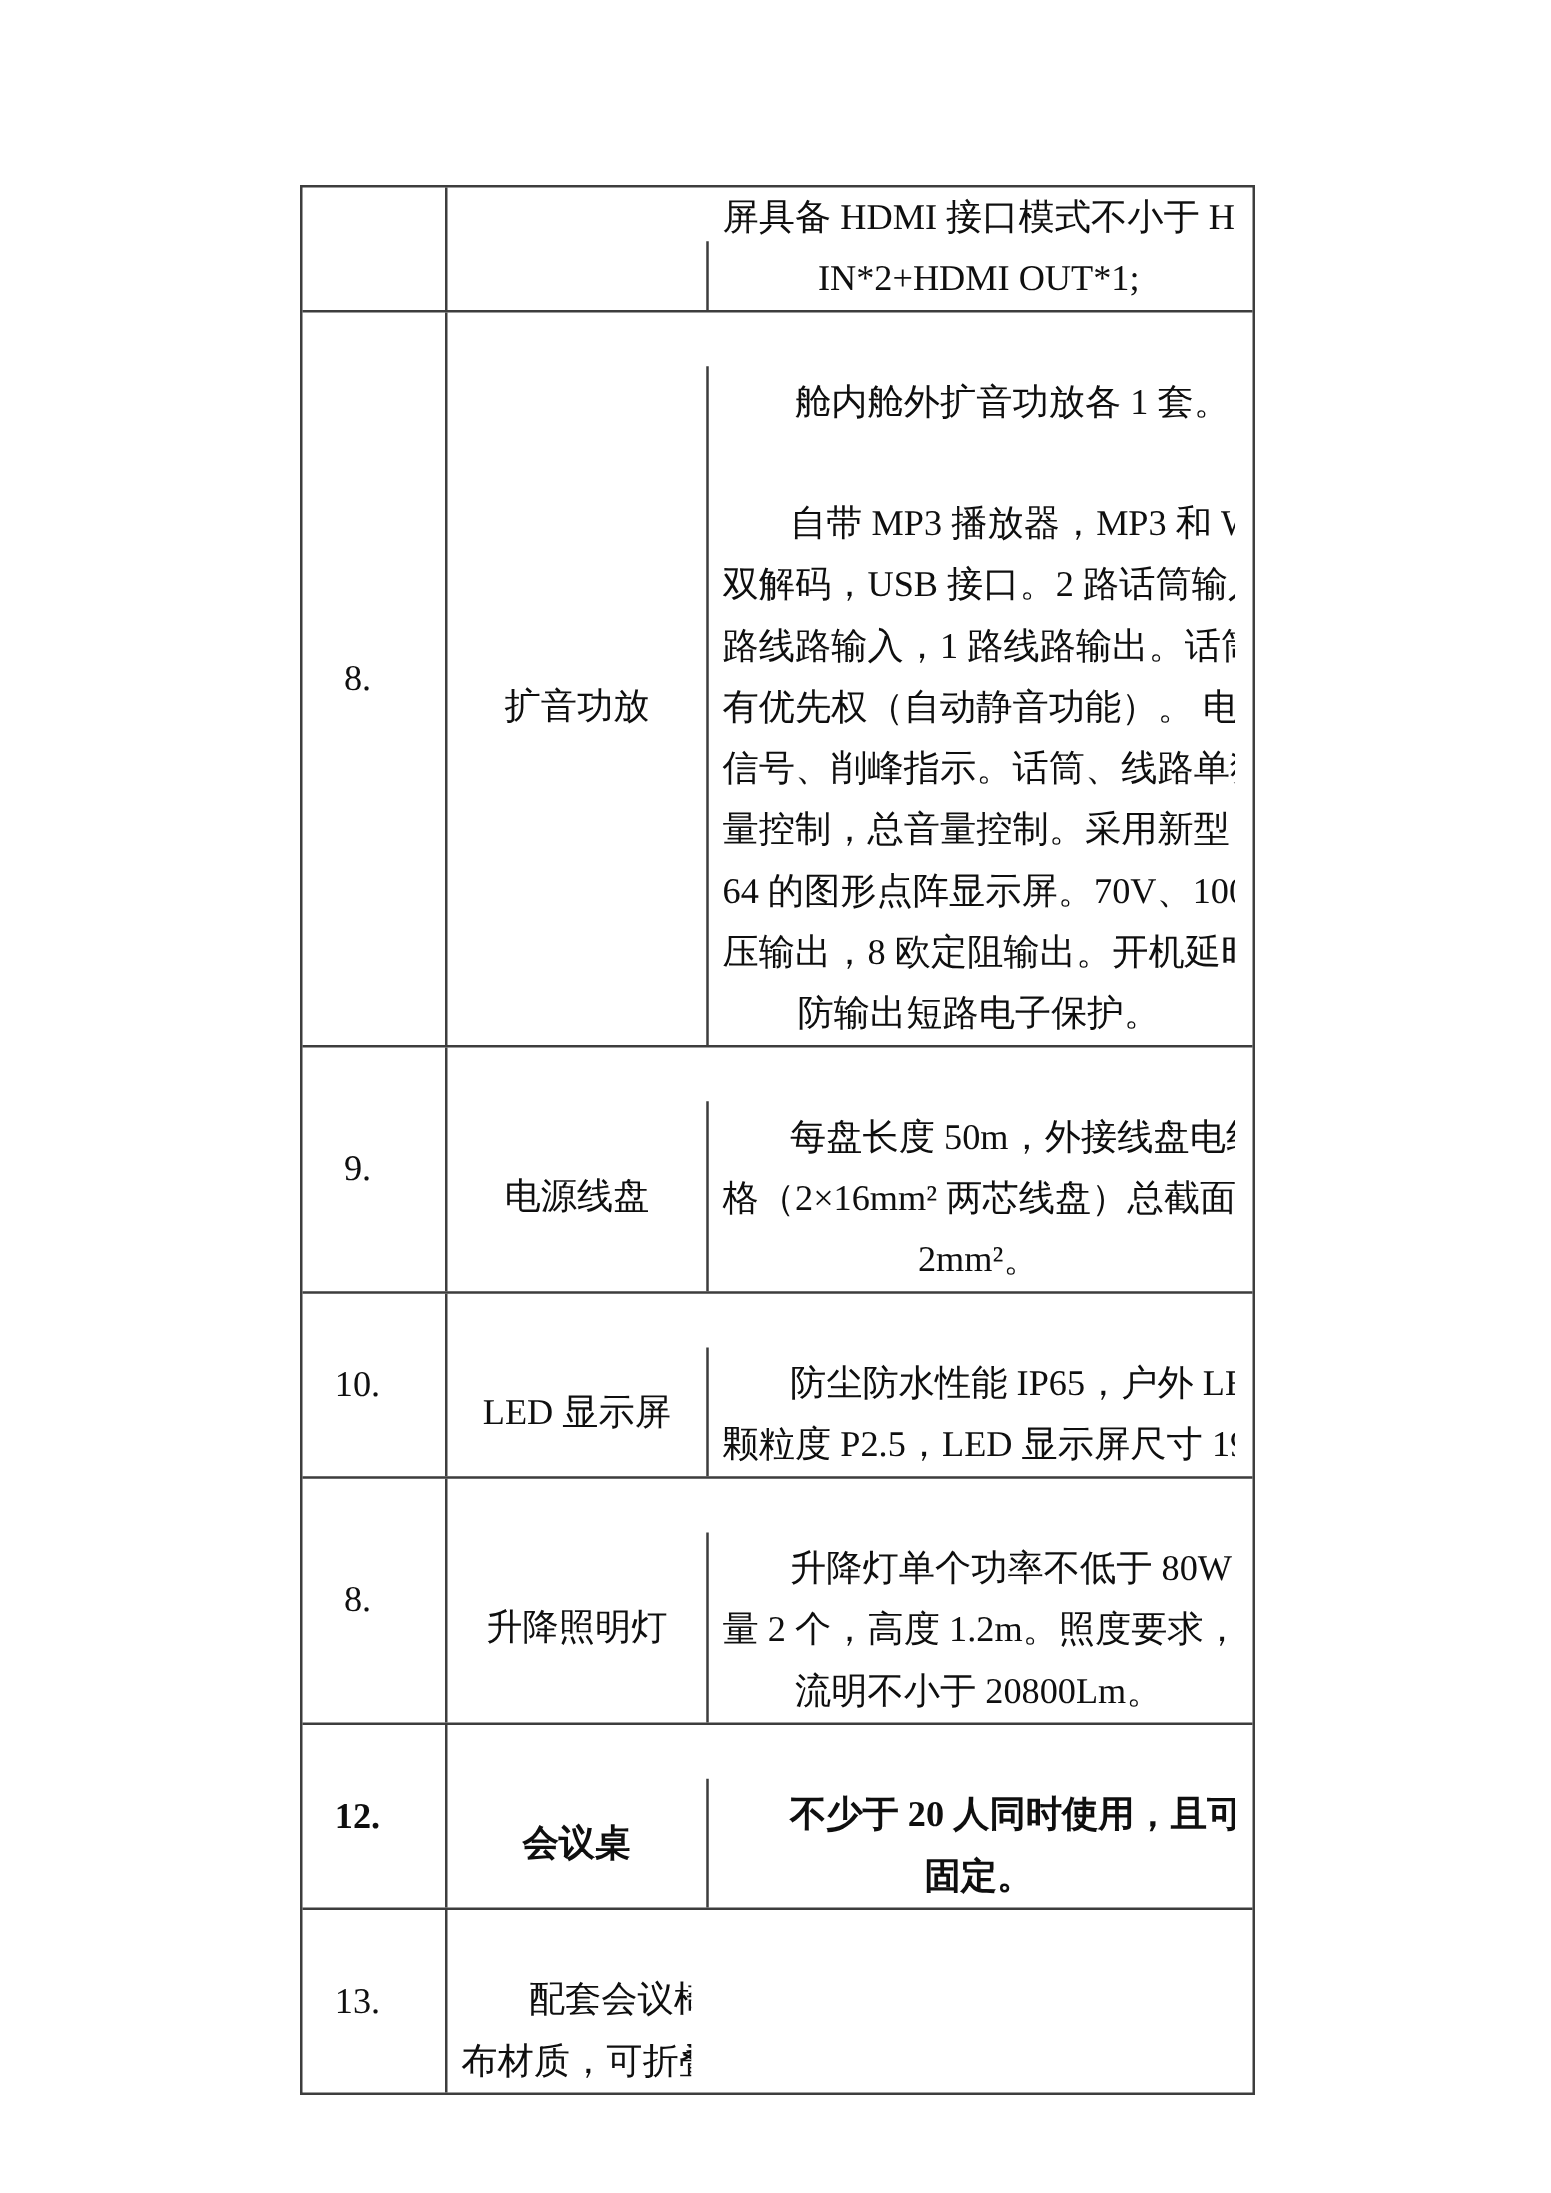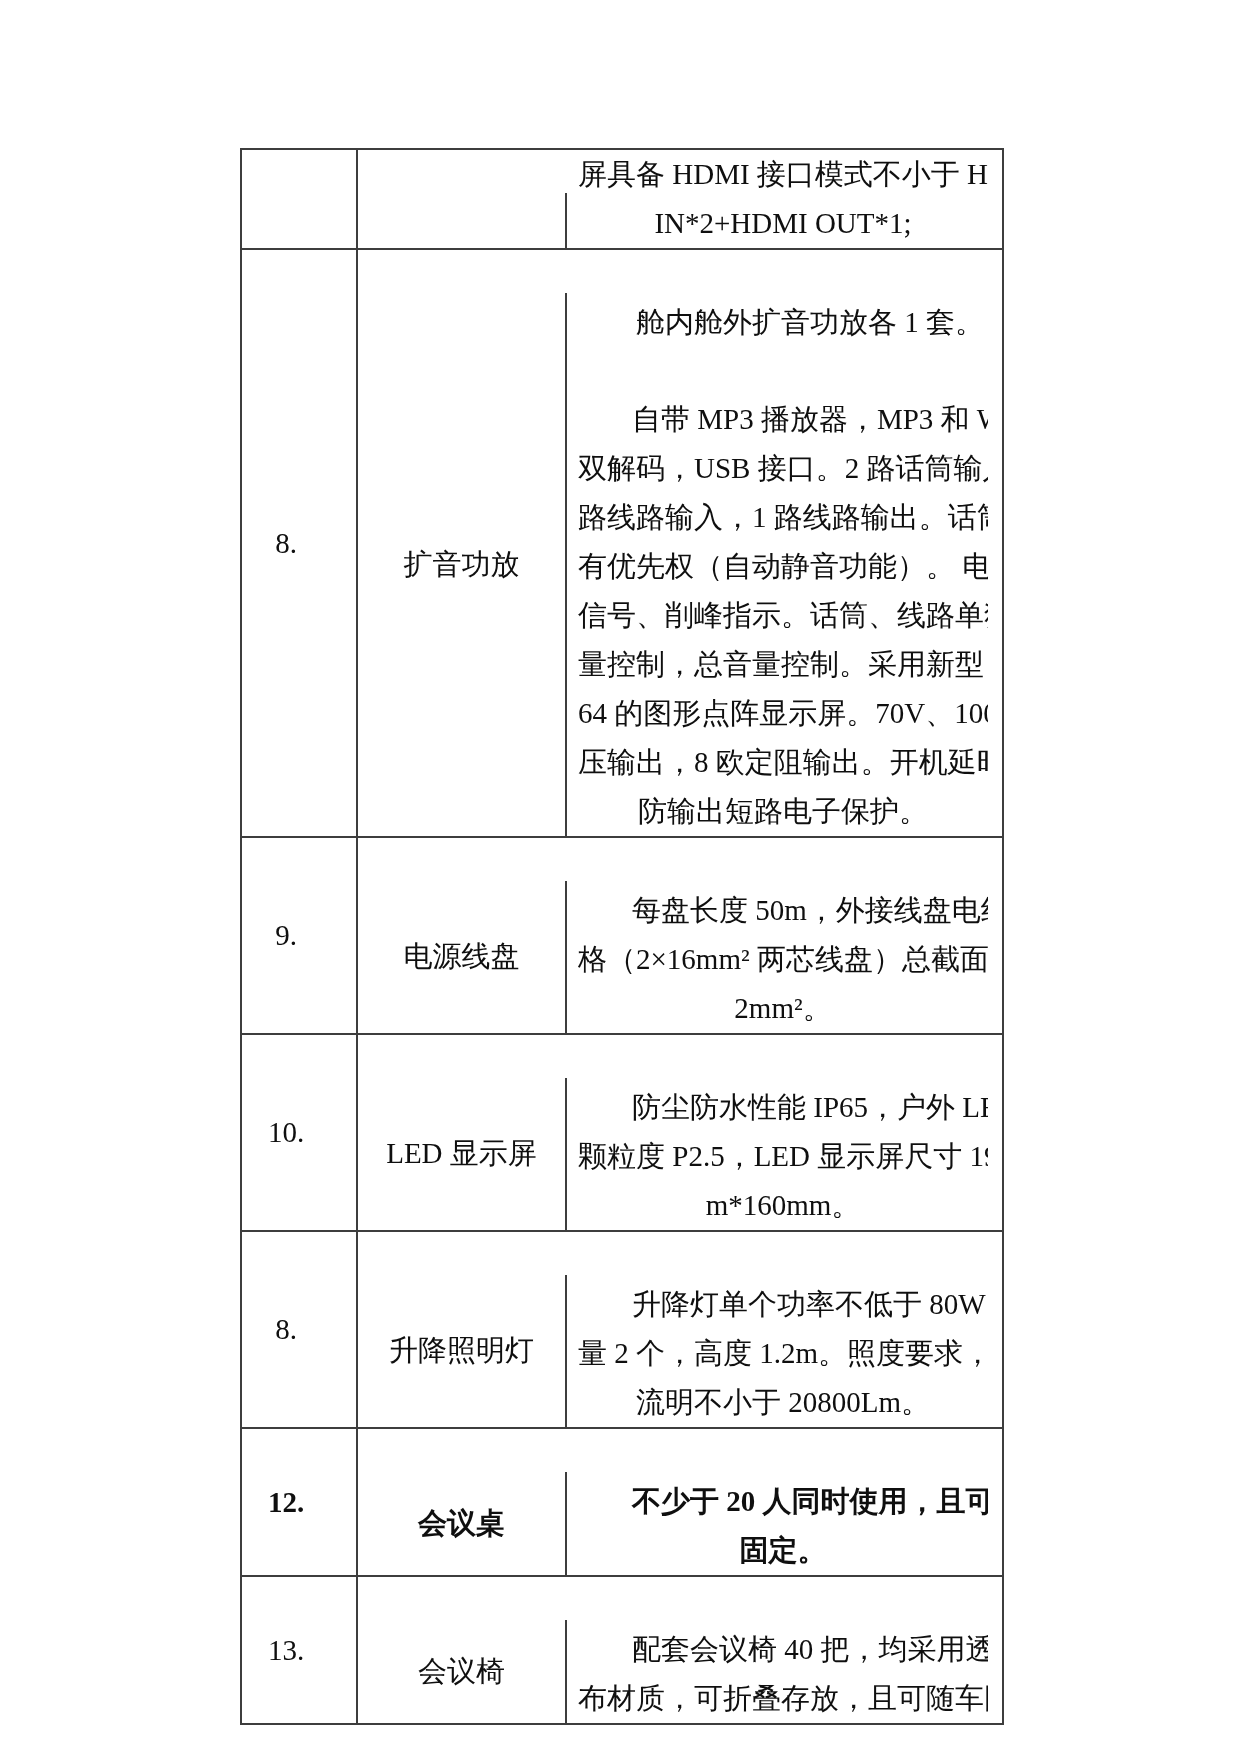--- a/index.html
+++ b/index.html
@@ -79,21 +79,20 @@
         <div class="spec-line fill">格（2×16mm² 两芯线盘）总截面积 3</div>
         <div class="spec-line">2mm²。</div>
       </div>
     </div>
     <div class="trow" style="min-height: 147px;">
       <div class="cell num-cell">10.</div>
       <div class="cell item-cell">LED 显示屏</div>
       <div class="cell desc-cell">
         <div class="spec-line indent fill">防尘防水性能 IP65，户外 LED 屏</div>
         <div class="spec-line fill">颗粒度 P2.5，LED 显示屏尺寸 1920m</div>
-        <div class="spec-line">m*160mm。</div>
       </div>
     </div>
     <div class="trow" style="min-height: 147px;">
       <div class="cell num-cell">8.</div>
       <div class="cell item-cell">升降照明灯</div>
       <div class="cell desc-cell">
         <div class="spec-line indent fill">升降灯单个功率不低于 80W，数</div>
         <div class="spec-line fill">量 2 个，高度 1.2m。照度要求，边缘</div>
         <div class="spec-line">流明不小于 20800Lm。</div>
       </div>
@@ -101,19 +100,18 @@
     <div class="trow" style="min-height: 98px; font-weight: bold;">
       <div class="cell num-cell">12.</div>
       <div class="cell item-cell">会议桌</div>
       <div class="cell desc-cell">
         <div class="spec-line indent fill">不少于 20 人同时使用，且可随车</div>
         <div class="spec-line">固定。</div>
       </div>
     </div>
     <div class="trow" style="min-height: 98px;">
       <div class="cell num-cell">13.</div>
-      <div class="cell item-cell">会议椅</div>
       <div class="cell desc-cell">
         <div class="spec-line indent fill">配套会议椅 40 把，均采用透气网</div>
         <div class="spec-line">布材质，可折叠存放，且可随车固定。</div>
       </div>
     </div>
   </div>
 
 </body></html>

